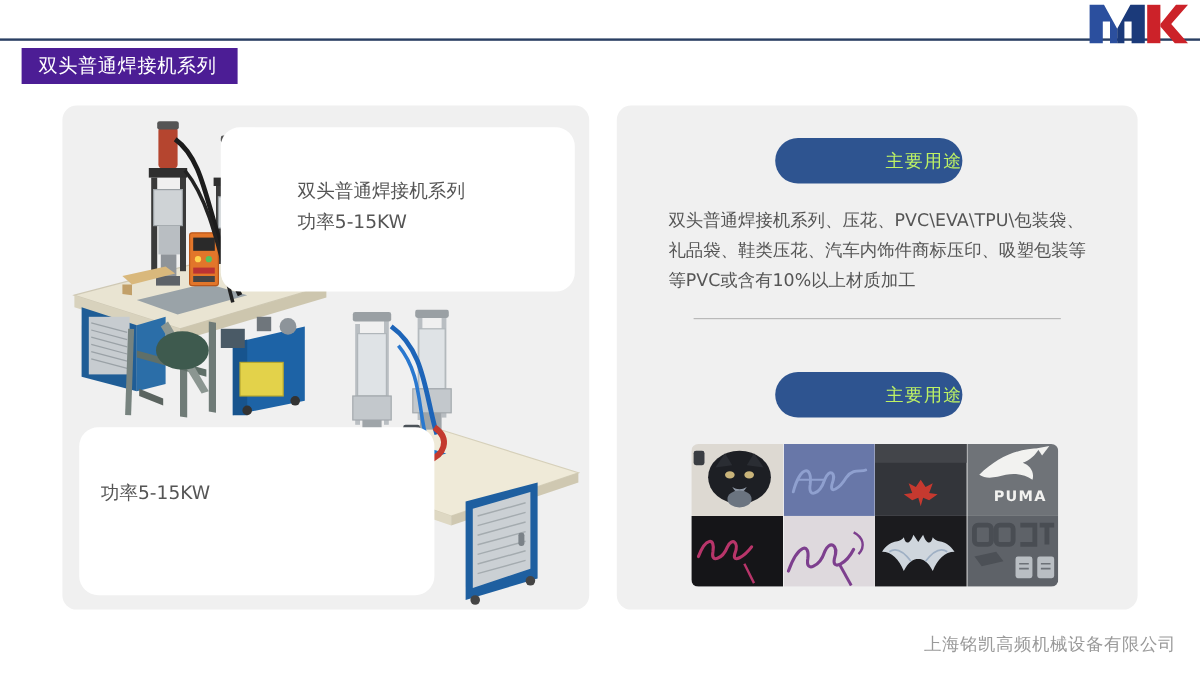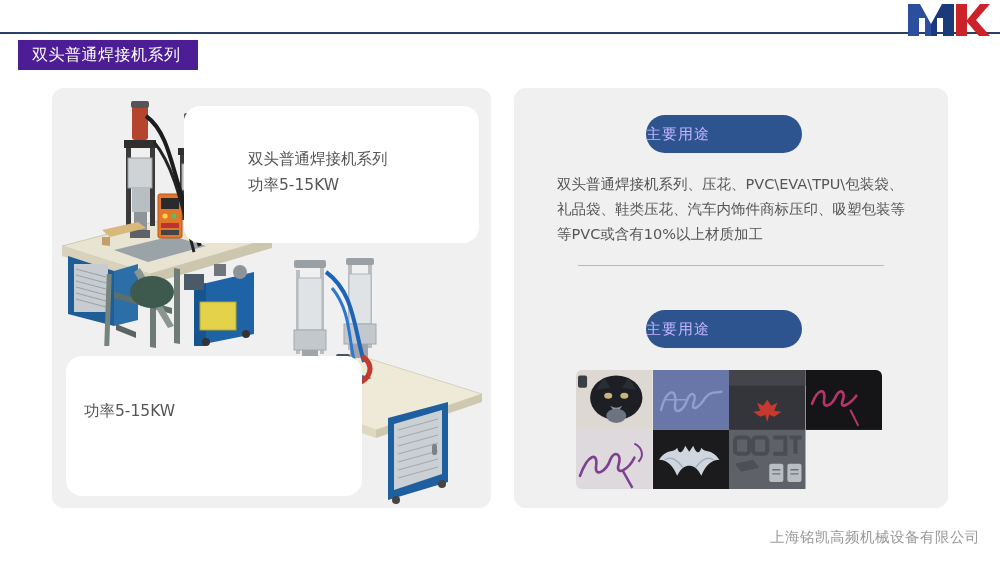--- a/index.html
+++ b/index.html
@@ -47,22 +47,22 @@
   .plate-text-2{left:32px;top:310px;}
 
   
   .machine{position:absolute;}
   .machine-1{left:2px;top:8px;width:290px;height:285px;}
   .machine-2{left:184px;top:170px;width:270px;height:250px;}
 
   
   .pill{
     position:absolute;background:#2e5490;border-radius:22px;
-    height:38px;display:flex;align-items:center;justify-content:flex-start;
-    color:#c4b5fd;font-size:15px;letter-spacing:1px;
+    height:38px;display:flex;align-items:center;justify-content:flex-end;
+    color:#bef264;font-size:15px;letter-spacing:1px;
     font-family:"DejaVu Sans","Liberation Sans",sans-serif;
   }
   .pill-main{left:132px;top:27px;width:156px;}
   .pill-rel{left:132px;top:222px;width:156px;}
 
   .body-copy{
     position:absolute;left:43px;top:84px;width:352px;
     color:#555555;font-size:14.5px;line-height:25px;
     font-family:"DejaVu Sans","Liberation Sans",sans-serif;
   }
@@ -293,20 +293,28 @@
       </div>
 
       <div class="cell">
         <svg width="100%" height="100%" viewBox="0 0 76 60" preserveAspectRatio="xMidYMid slice">
           <rect width="76" height="60" fill="#33353a"></rect>
           <rect y="0" width="76" height="16" fill="#43454a"></rect>
           <path d="M38 30 L42 36 L48 33 L45 41 L52 42 L45 47 L40 45 L38 52 L36 45 L31 47 L24 42 L31 41 L28 33 L34 36 Z" fill="#c6392f"></path>
         </svg>
       </div>
 
+      <div class="cell">
+        <svg width="100%" height="100%" viewBox="0 0 76 60" preserveAspectRatio="xMidYMid slice">
+          <rect width="76" height="60" fill="#6f7378"></rect>
+          <path d="M10 26 C 26 10, 44 4, 60 4 C 56 10, 52 14, 46 16 C 52 18, 56 24, 54 30 C 48 26, 40 24, 32 26 C 24 28, 16 30, 10 26 Z" fill="#f2f2f0"></path>
+          <path d="M58 4 L68 2 L62 10 Z" fill="#f2f2f0"></path>
+          <text x="22" y="48" font-family="DejaVu Sans, sans-serif" font-size="12" font-weight="bold" fill="#f2f2f0" letter-spacing="1">PUMA</text>
+        </svg>
+      </div>
 
       <div class="cell">
         <svg width="100%" height="100%" viewBox="0 0 76 60" preserveAspectRatio="xMidYMid slice">
           <rect width="76" height="60" fill="#151518"></rect>
           <path d="M6 34 C 12 18, 20 18, 18 30 C 16 40, 26 36, 30 26 C 34 18, 40 22, 36 32 C 34 40, 44 34, 50 26" stroke="#b8356a" stroke-width="2.6" fill="none" stroke-linecap="round"></path>
           <path d="M44 40 L52 56" stroke="#b8356a" stroke-width="2" fill="none"></path>
         </svg>
       </div>
 
       <div class="cell">

